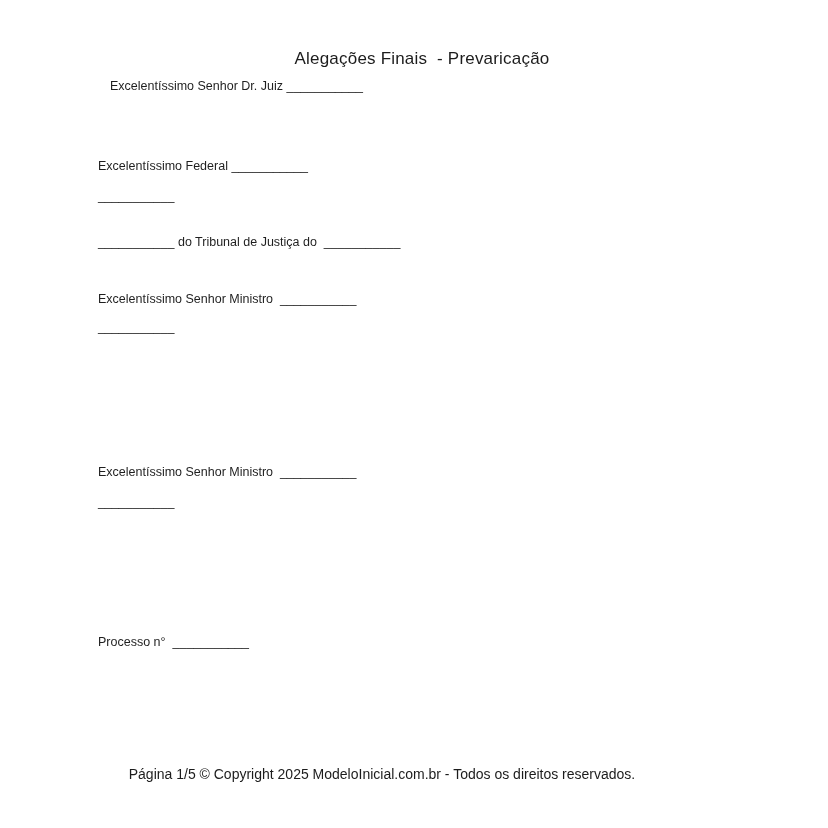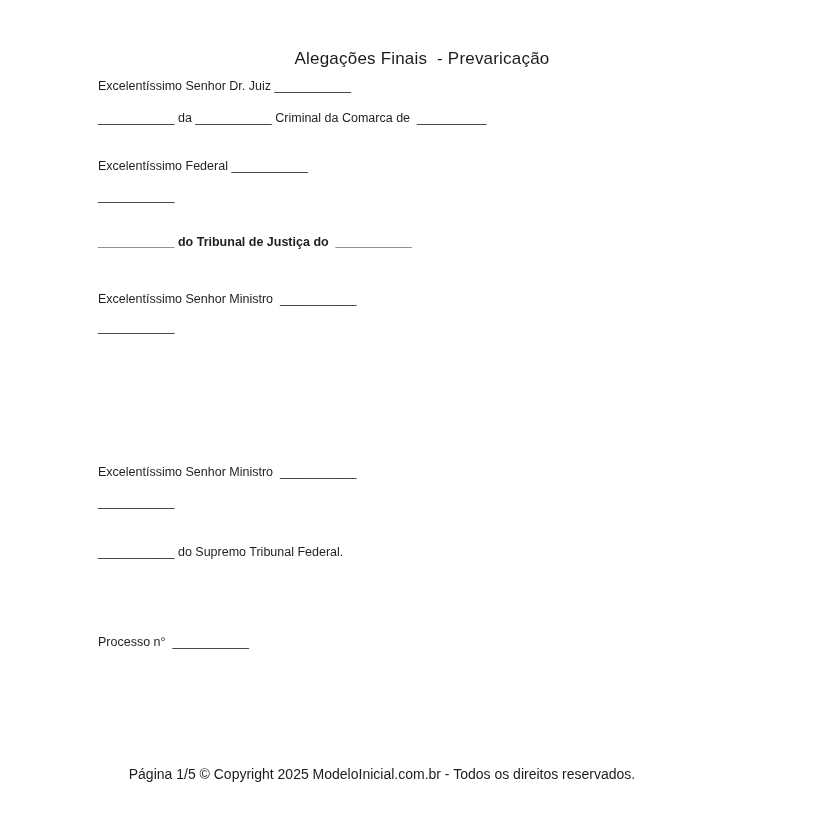--- a/index.html
+++ b/index.html
@@ -34,25 +34,25 @@
     color: #1c1c1c;
   }
   .line {
     position: absolute;
     left: 98px;
     font-size: 12.5px;
     line-height: 15px;
     white-space: pre;
     color: #1f1f1f;
   }
-  .line-1  { top: 79px; }
+  .line-1  { top: 79px; margin-left: 12px; }
   .line-2  { top: 111px; }
   .line-3  { top: 159px; }
   .line-4  { top: 189px; }
-  .line-5  { top: 235px; font-weight: bold; }
+  .line-5  { top: 235px; }
   .line-6  { top: 292px; }
   .line-7  { top: 320px; }
   .line-8  { top: 372px; }
   .line-9  { top: 465px; }
   .line-10 { top: 495px; }
   .line-11 { top: 545px; }
   .line-12 { top: 635px; }
   .page-footer {
     position: absolute;
     top: 766px;
@@ -66,36 +66,34 @@
 </style>
 </head>
 <body>
 
 <div class="page">
 
   <h1 class="doc-title">Alegações Finais  - Prevaricação</h1>
 
   <div class="line line-1">Excelentíssimo Senhor Dr. Juiz ___________</div>
 
-  <div class="line line-2">___________ da ___________ Criminal da Comarca de  __________</div>
 
   <div class="line line-3">Excelentíssimo Federal ___________</div>
 
   <div class="line line-4">___________</div>
 
   <div class="line line-5">___________ do Tribunal de Justiça do  ___________</div>
 
   <div class="line line-6">Excelentíssimo Senhor Ministro  ___________</div>
 
   <div class="line line-7">___________</div>
 
 
   <div class="line line-9">Excelentíssimo Senhor Ministro  ___________</div>
 
   <div class="line line-10">___________</div>
 
-  <div class="line line-11">___________ do Supremo Tribunal Federal.</div>
 
   <div class="line line-12">Processo n°  ___________</div>
 
   <div class="page-footer">Página 1/5 © Copyright 2025 ModeloInicial.com.br - Todos os direitos reservados.</div>
 
 </div>
 
 </body></html>

